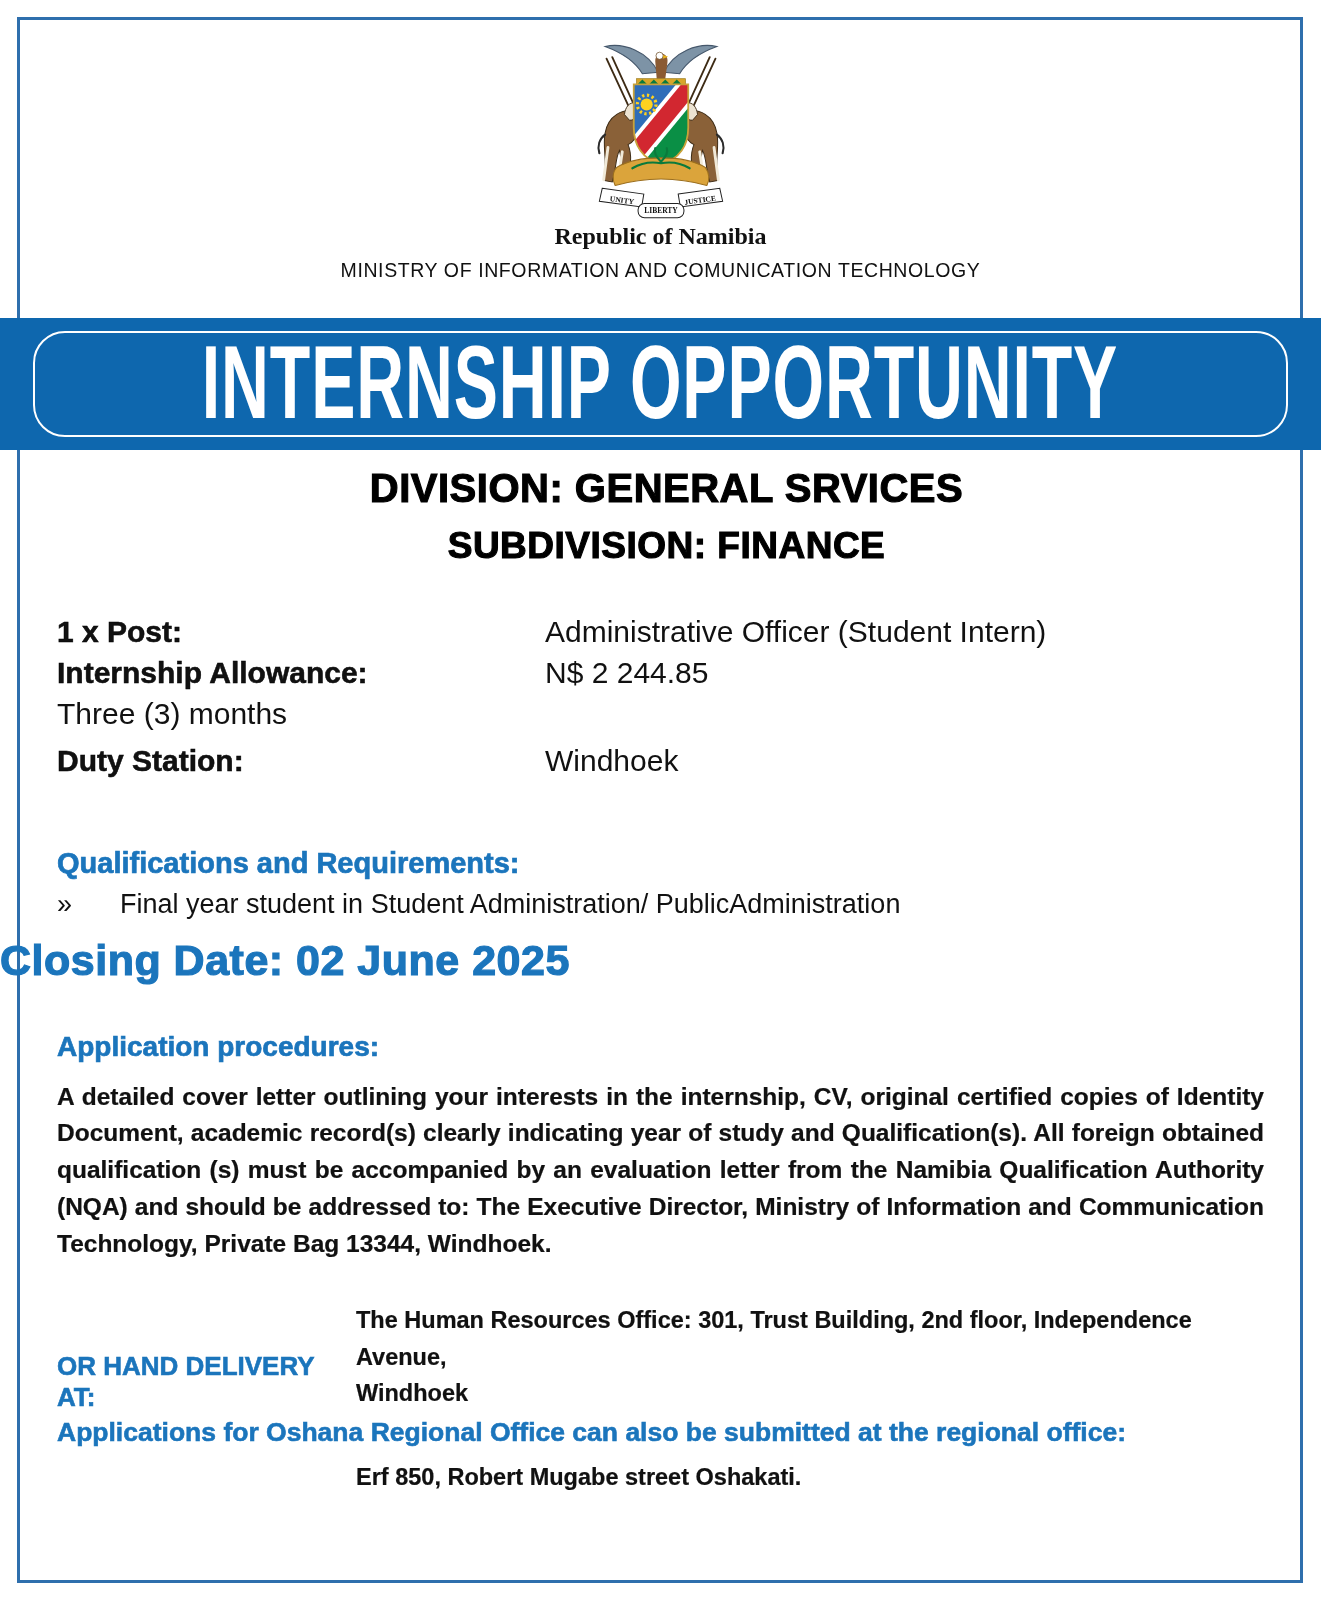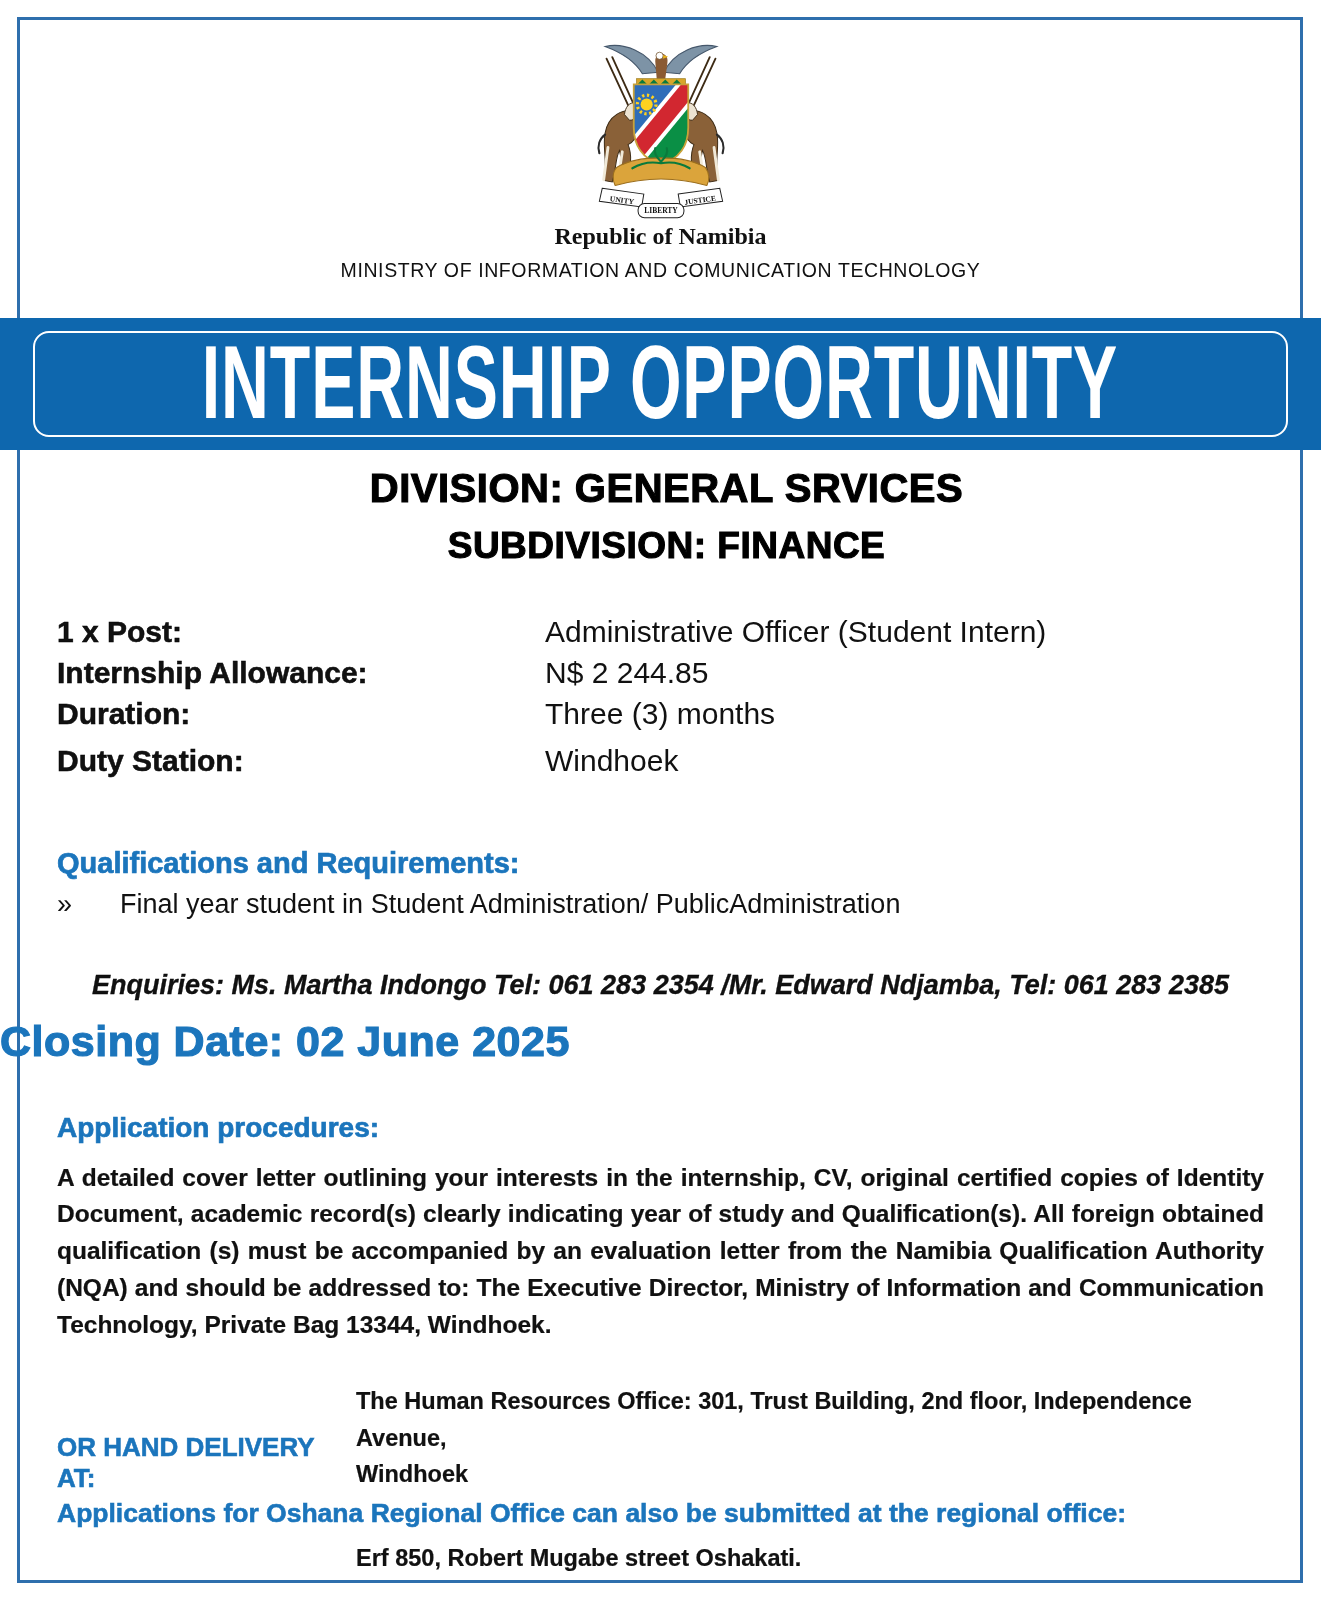--- a/index.html
+++ b/index.html
@@ -16,21 +16,21 @@
   
   .header{padding-top:40px;text-align:center;}
   .coa{display:block;margin:0 auto;}
   .republic{font-family:"Liberation Serif",serif;font-weight:bold;font-size:24px;margin-top:2px;}
   .ministry{font-size:19.5px;letter-spacing:.6px;margin-top:9px;}
 
   
   .banner{position:relative;z-index:3;margin-top:36px;height:132px;background:#0e67ae;}
   .banner-inner{
     position:absolute;left:33px;right:33px;top:13px;bottom:13px;
-    border:2.5px solid #fff;border-radius:16px;
+    border:2.5px solid #fff;border-radius:32px;
     display:flex;align-items:center;justify-content:center;
   }
   .banner-title{
     color:#fff;font-weight:bold;font-size:78px;letter-spacing:1px;white-space:nowrap;
     transform:scale(0.85,1.32);transform-origin:center;
   }
 
   
   .division{margin-top:16px;text-align:center;color:#000;padding-left:12px;}
   .division .l1{font-size:40px;font-weight:800;-webkit-text-stroke:1.1px #000;letter-spacing:.5px;}
@@ -149,38 +149,36 @@
     <div class="details">
       <div class="drow">
         <div class="lbl">1 x Post:</div>
         <div class="val">Administrative Officer (Student Intern)</div>
       </div>
       <div class="drow">
         <div class="lbl">Internship Allowance:</div>
         <div class="val">N$ 2 244.85</div>
       </div>
       <div class="drow">
-        <div class="lbl">Duration:</div>
         <div class="val">Three (3) months</div>
       </div>
       <div class="drow gap">
         <div class="lbl">Duty Station:</div>
         <div class="val">Windhoek</div>
       </div>
     </div>
 
     <div class="quals">
       <h3 class="blue">Qualifications and Requirements:</h3>
       <div class="bullet-row">
         <div class="marker">»</div>
         <div>Final year student in Student Administration/ PublicAdministration</div>
       </div>
     </div>
 
-    <div class="enquiries">Enquiries: Ms. Martha Indongo Tel: 061 283 2354 /Mr. Edward Ndjamba, Tel: 061 283 2385</div>
     <div class="closing blue">Closing Date: 02 June 2025</div>
 
     <div class="app">
       <h3 class="blue">Application procedures:</h3>
       <p>A detailed cover letter outlining your interests in the internship, CV, original certified copies of Identity Document, academic record(s) clearly indicating year of study and Qualification(s). All foreign obtained qualification (s) must be accompanied by an evaluation letter from the Namibia Qualification Authority (NQA) and should be addressed to: The Executive Director, Ministry of Information and Communication Technology, Private Bag 13344, Windhoek.</p>
     </div>
 
     <div class="delivery">
       <div class="deliv-row">
         <div class="dl blue">OR HAND DELIVERY AT:</div>

